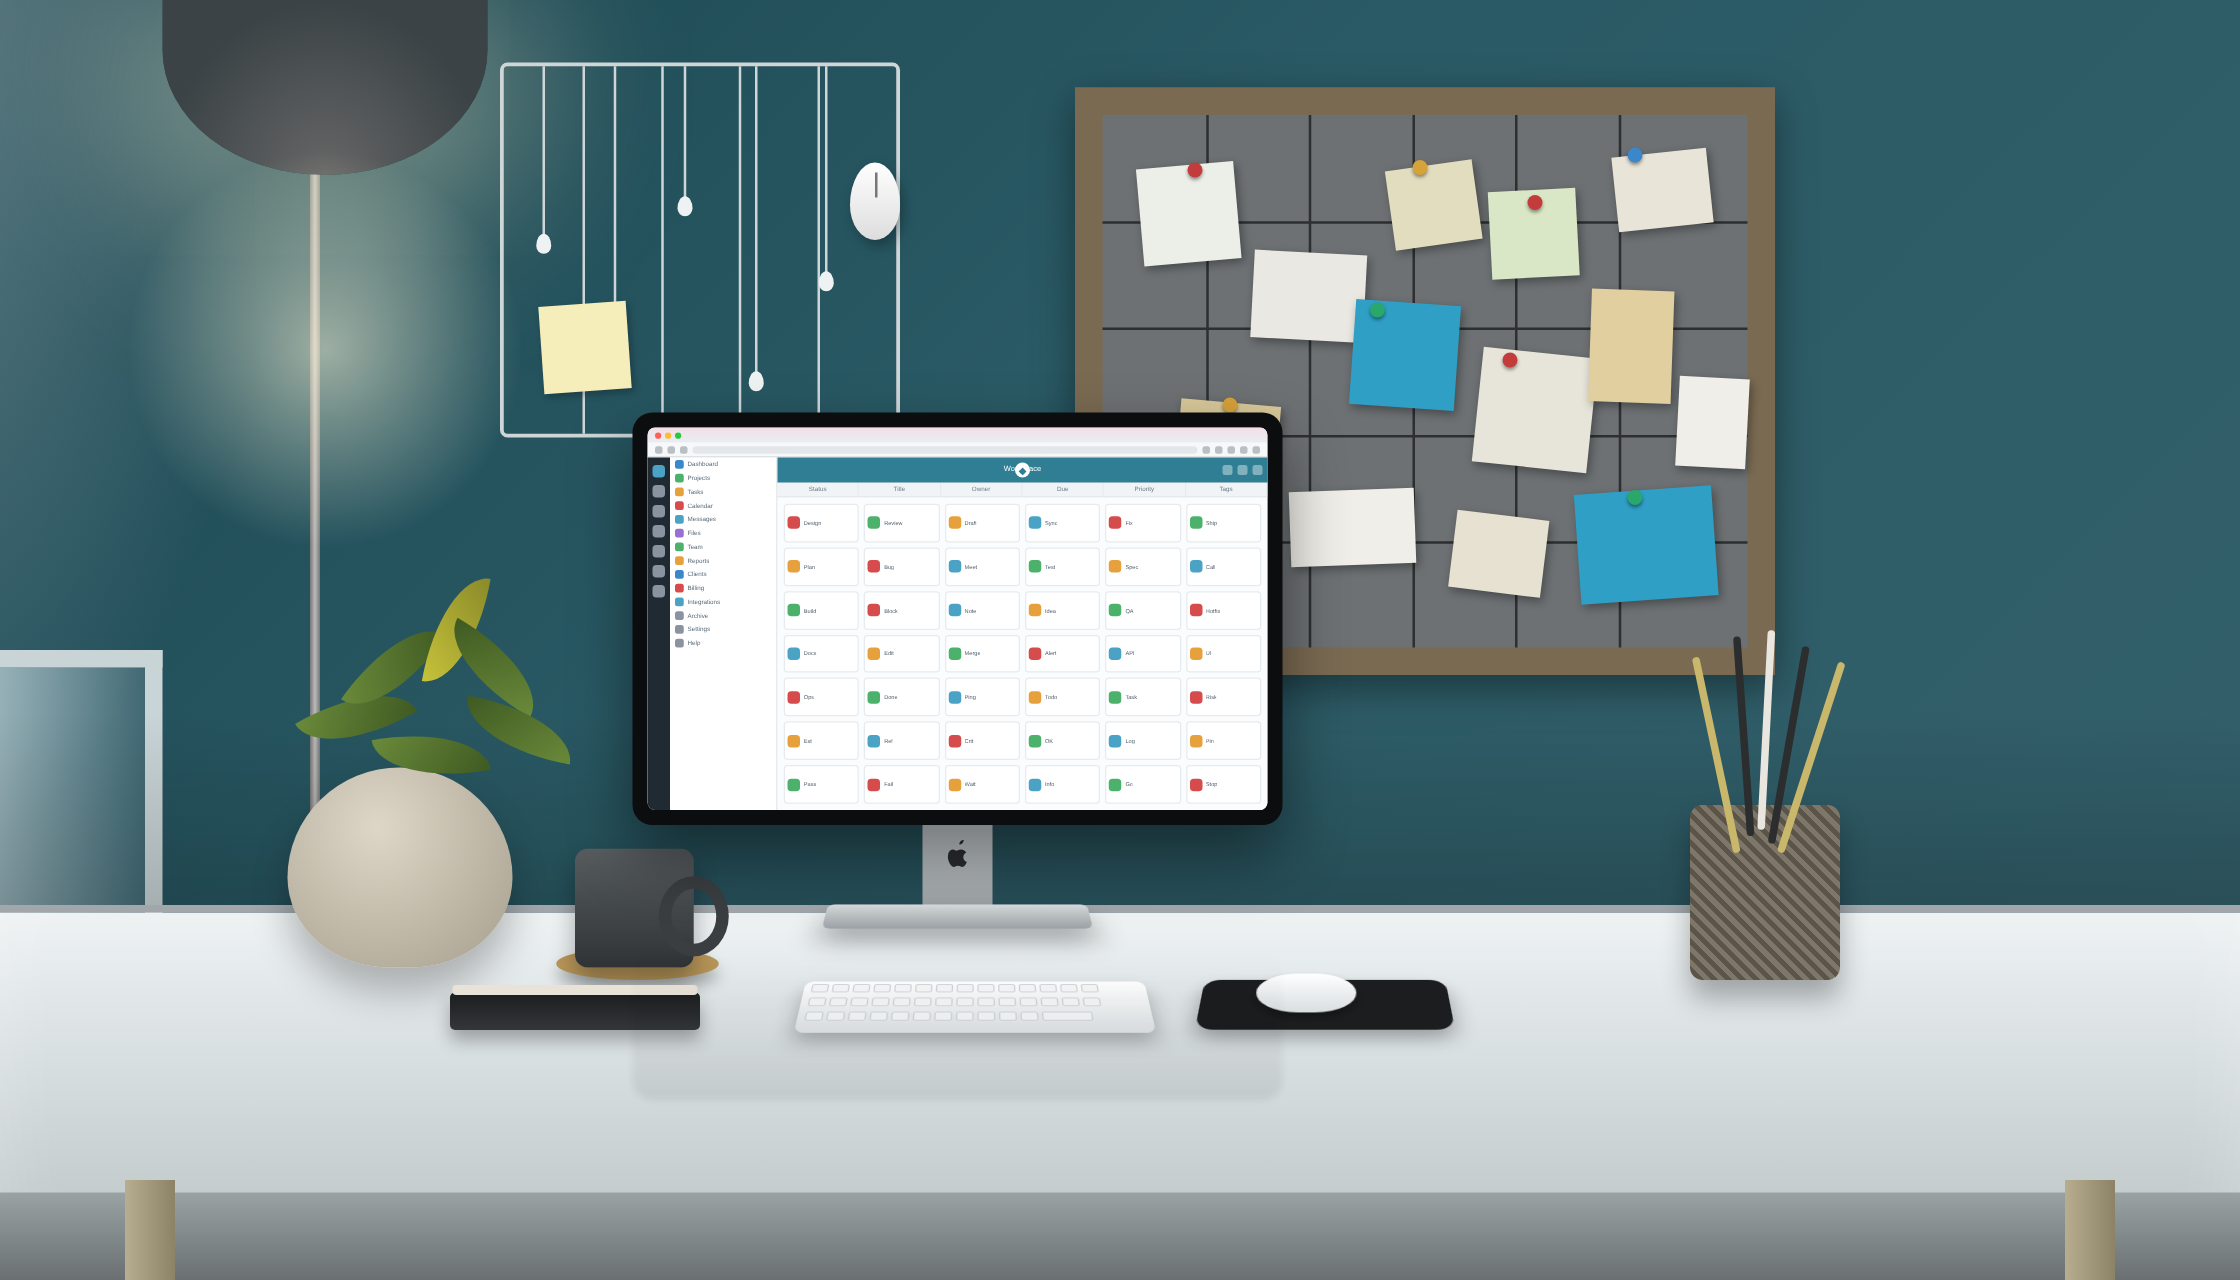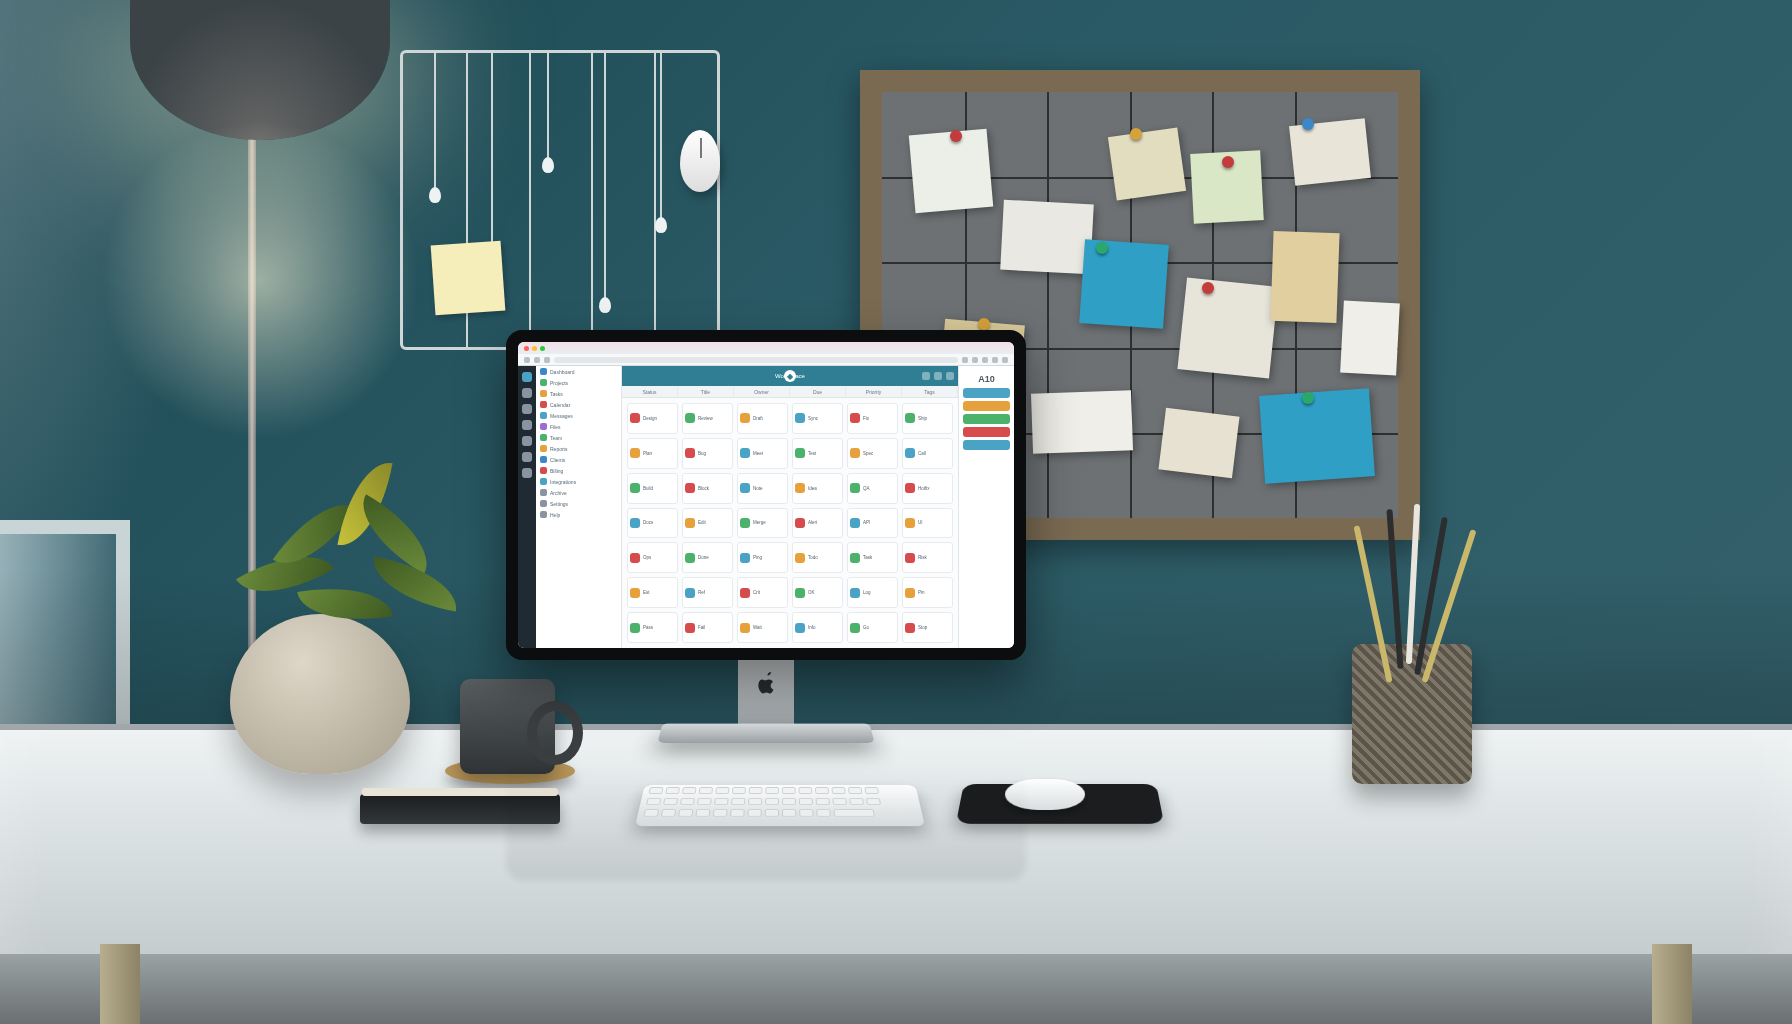--- a/index.html
+++ b/index.html
@@ -599,28 +599,18 @@
               <div class="card">
                 <span class="badge" style="background: rgb(76, 178, 107);"></span>
                 <span class="t">Go</span>
               </div>
               <div class="card">
                 <span class="badge" style="background: rgb(214, 75, 75);"></span>
                 <span class="t">Stop</span>
               </div>
             </div>
         </div>
-        <div class="rsb">
-          <div class="big">A10</div>
-          <div id="chips">
-              <div class="chip" style="background: rgb(74, 163, 196);"></div>
-              <div class="chip" style="background: rgb(231, 161, 60);"></div>
-              <div class="chip" style="background: rgb(76, 178, 107);"></div>
-              <div class="chip" style="background: rgb(214, 75, 75);"></div>
-              <div class="chip" style="background: rgb(74, 163, 196);"></div>
-            </div>
-        </div>
       </div>
     </div>
 
   </div>
 </div>
 <div class="reflection"></div>
 
 </body></html>

